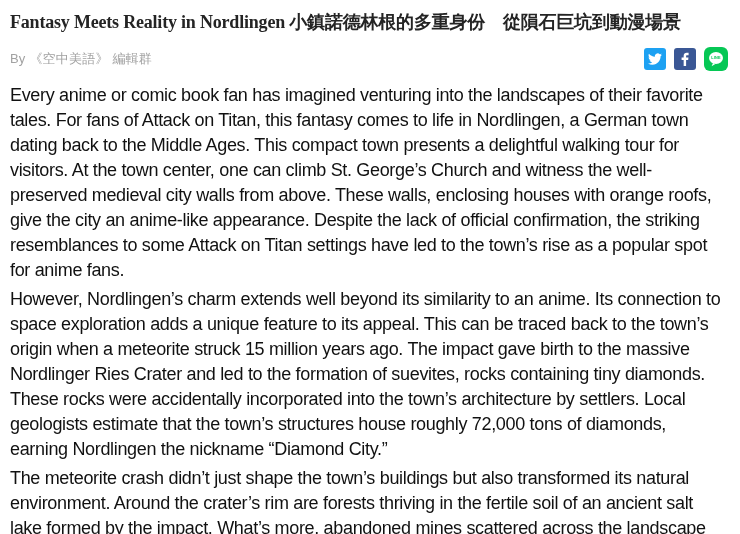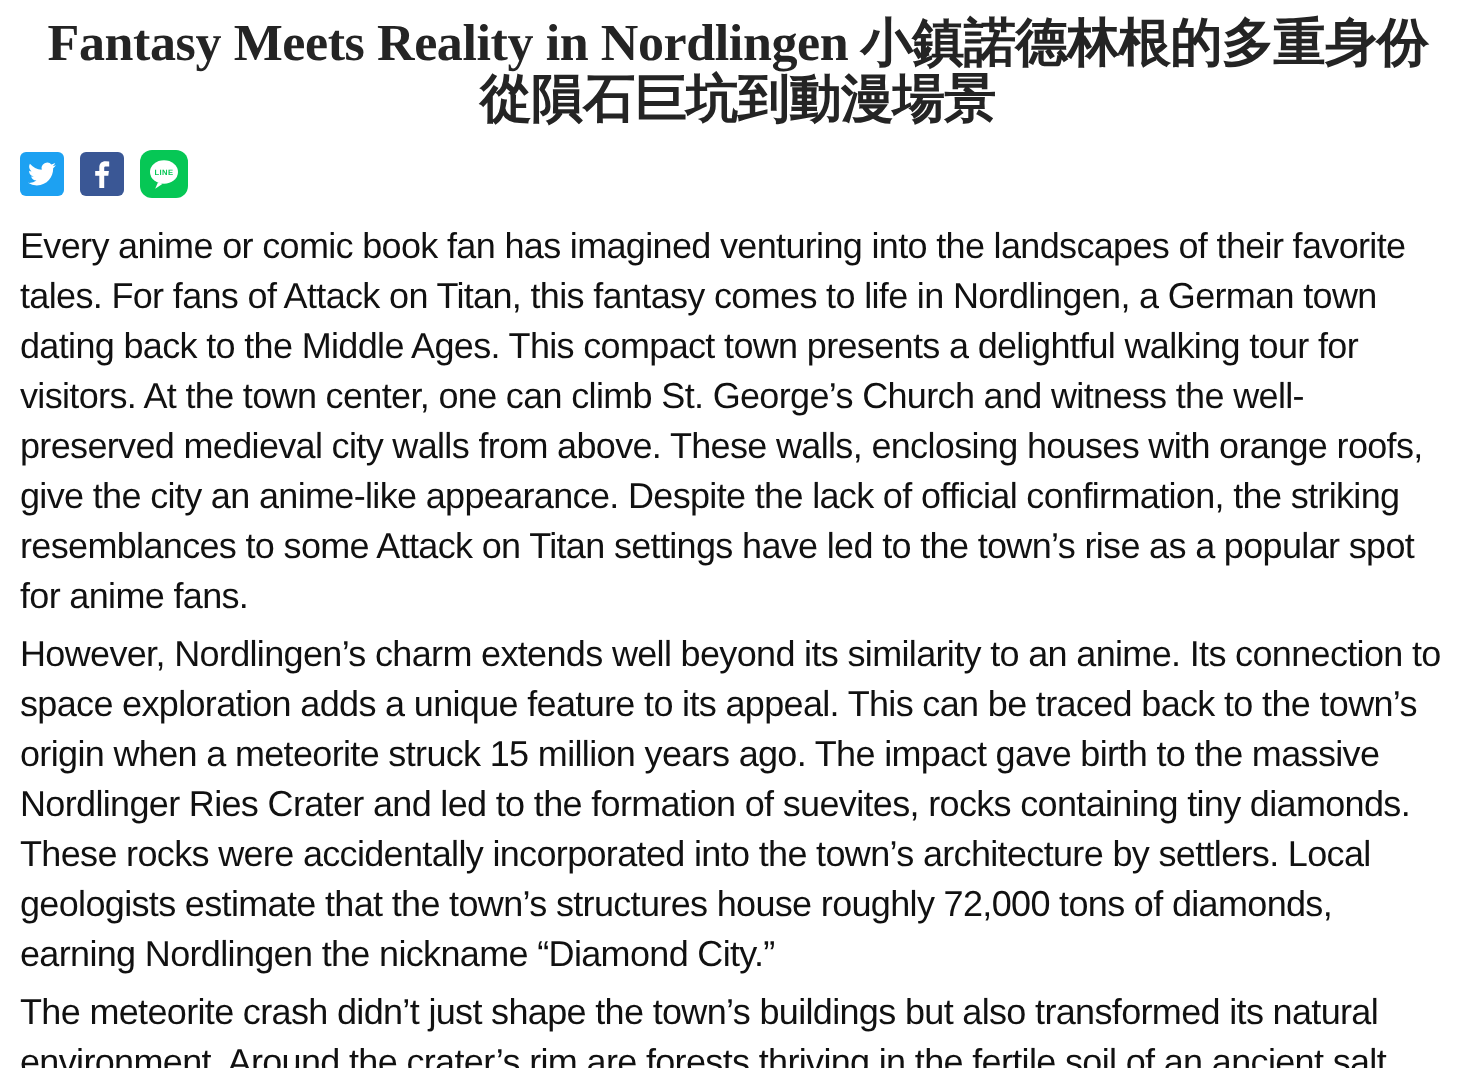--- a/index.html
+++ b/index.html
@@ -9,25 +9,24 @@
     background: #ffffff;
     overflow: hidden;
     font-family: "Liberation Sans", "DejaVu Sans", sans-serif;
   }
   .page { padding: 8px 12px 0 10px; }
 
   .article-title {
     margin: 0 0 11px 0;
     font-family: "Liberation Serif", "DejaVu Serif", serif;
     font-weight: bold;
-    font-size: 26px;
+    font-size: 18px;
     line-height: 28px;
     letter-spacing: -0.2px;
     color: #242424;
-    text-align: center;
   }
 
   .byline-row {
     display: flex;
     justify-content: space-between;
     align-items: center;
     margin: 0 0 12px 0;
     min-height: 24px;
   }
   .byline {
@@ -56,20 +55,21 @@
   }
 </style>
 </head>
 <body>
 
 <div class="page">
 
   <h1 class="article-title">Fantasy Meets Reality in Nordlingen 小鎮諾德林根的多重身份　從隕石巨坑到動漫場景</h1>
 
   <div class="byline-row">
+    <div class="byline">By 《空中美語》 編輯群</div>
 
     <div class="share">
 
       <a class="share-btn" title="Twitter" style="background-color: rgb(29, 161, 242);">
         <span>
           <svg width="14" height="14" viewBox="0 0 24 24">
             <path fill="#ffffff" d="M23.953 4.57a10 10 0 0 1-2.825.775 4.958 4.958 0 0 0 2.163-2.723 9.99 9.99 0 0 1-3.127 1.195 4.92 4.92 0 0 0-8.384 4.482C7.69 8.095 4.067 6.13 1.64 3.162a4.822 4.822 0 0 0-.666 2.475c0 1.71.87 3.213 2.188 4.096a4.904 4.904 0 0 1-2.228-.616v.06a4.923 4.923 0 0 0 3.946 4.827 4.996 4.996 0 0 1-2.212.085 4.936 4.936 0 0 0 4.604 3.417 9.867 9.867 0 0 1-6.102 2.105c-.39 0-.779-.023-1.17-.067a13.995 13.995 0 0 0 7.557 2.209c9.053 0 13.998-7.496 13.998-13.985 0-.21 0-.42-.015-.63a9.935 9.935 0 0 0 2.413-2.548z"></path>
           </svg>
         </span>
       </a>

